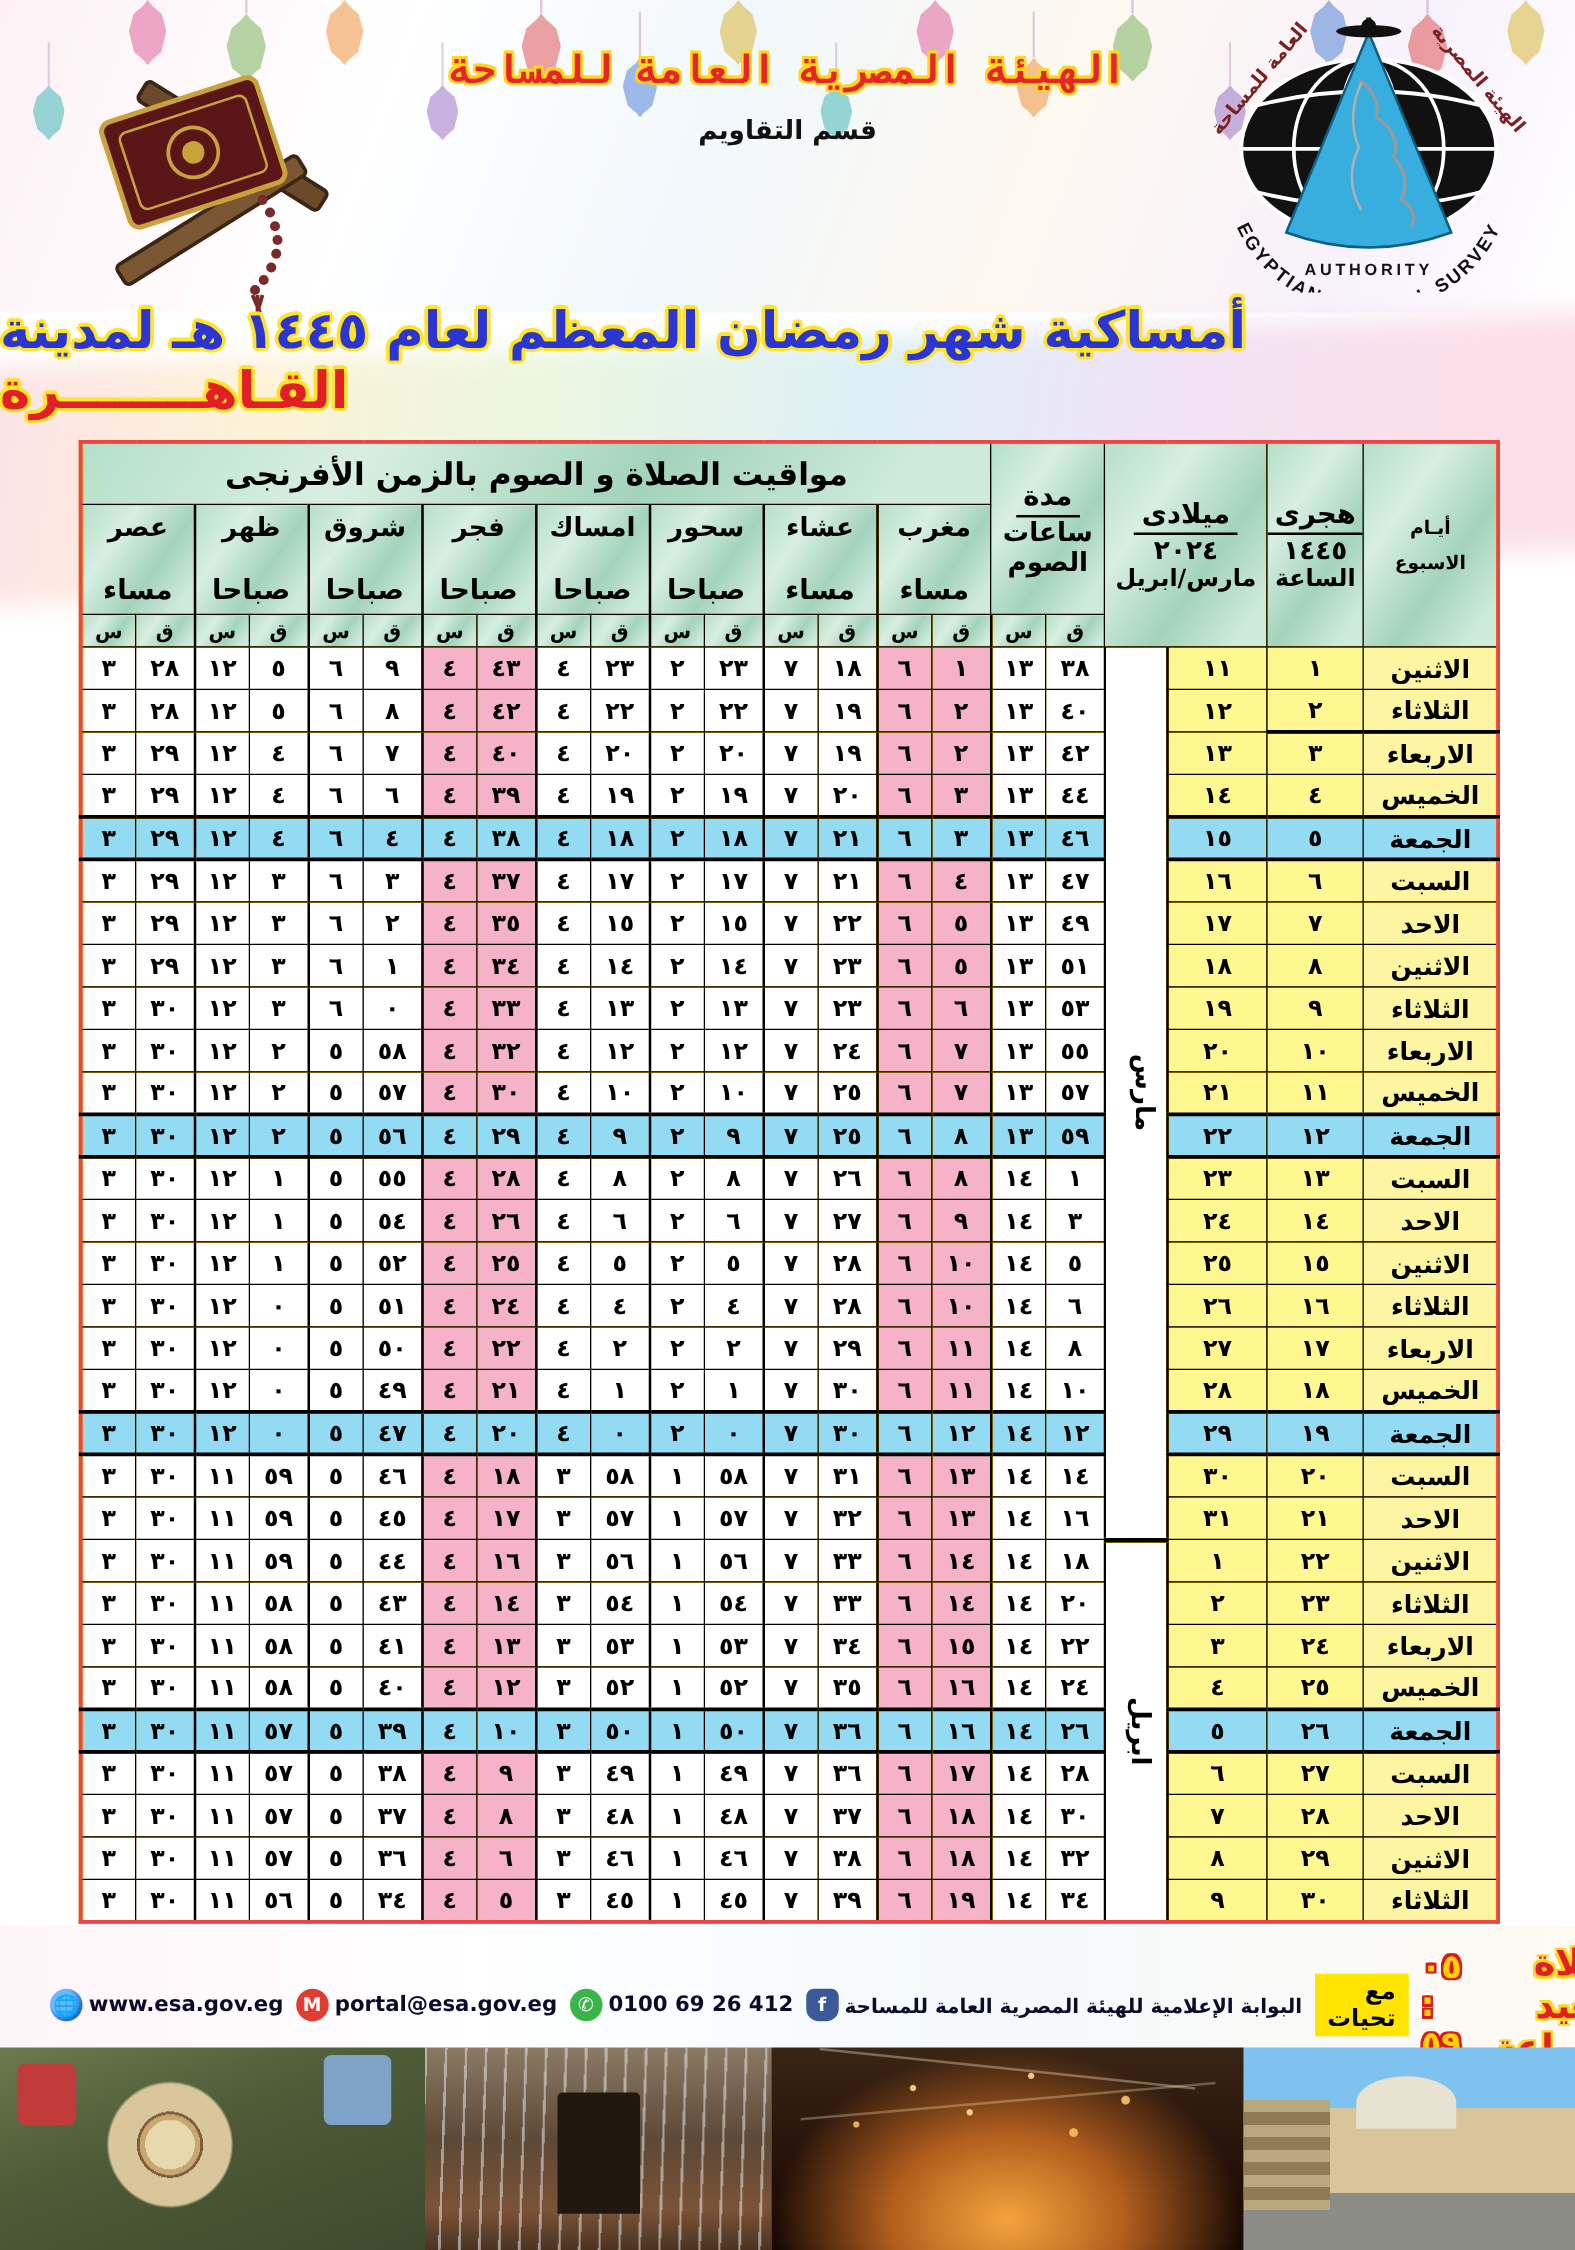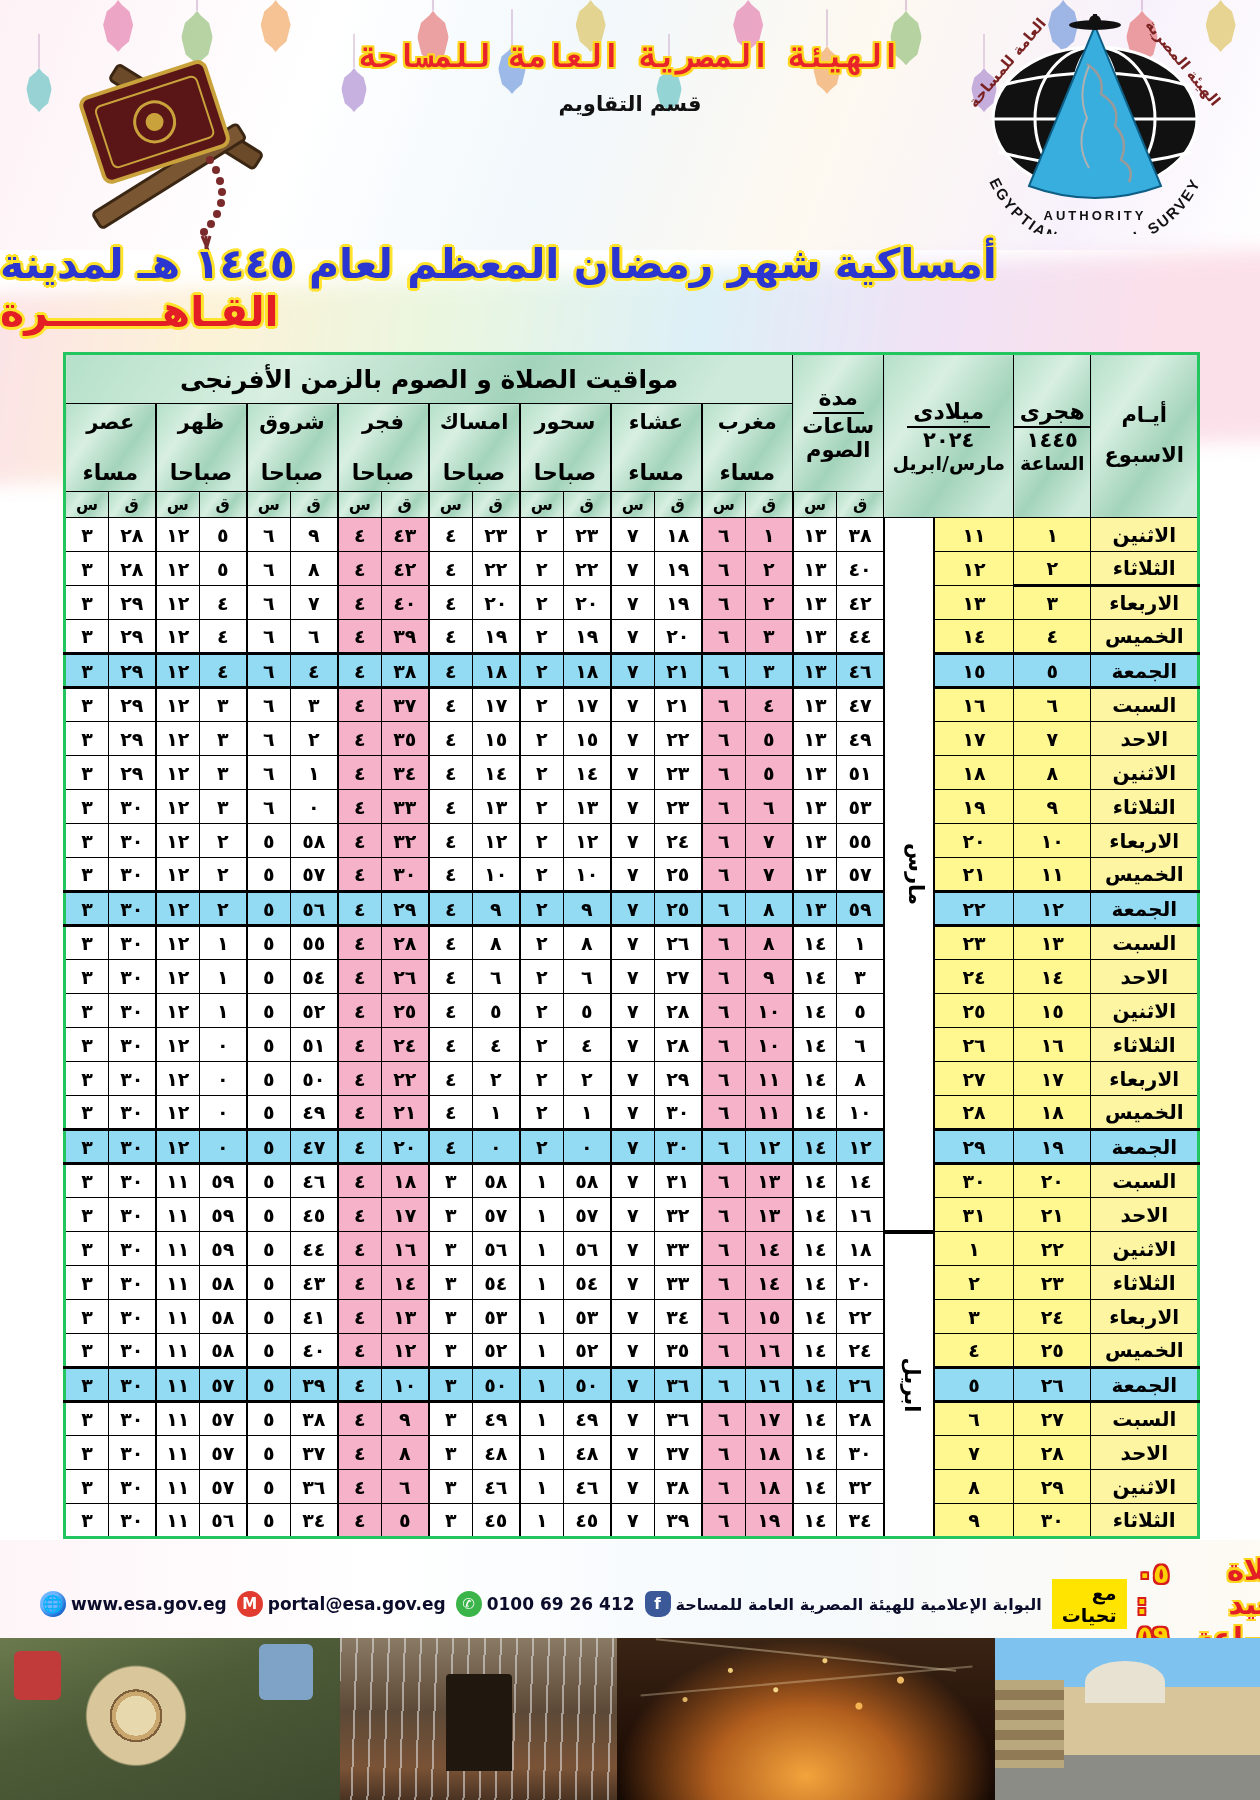--- a/index.html
+++ b/index.html
@@ -38,36 +38,36 @@
   
   .main-title { position:absolute; left:0; top:240px; width:1260px; text-align:left; direction:rtl;
     font-size:41px; font-weight:bold; }
   .mt-blue { color:#2b35cf;
     text-shadow:-2px -2px 0 #ffe32b,2px -2px 0 #ffe32b,-2px 2px 0 #ffe32b,2px 2px 0 #ffe32b,0 -3px 0 #ffe32b,0 3px 0 #ffe32b,-3px 0 0 #ffe32b,3px 0 0 #ffe32b; }
   .mt-red { color:#e31e24;
     text-shadow:-2px -2px 0 #ffe32b,2px -2px 0 #ffe32b,-2px 2px 0 #ffe32b,2px 2px 0 #ffe32b,0 -3px 0 #ffe32b,0 3px 0 #ffe32b,-3px 0 0 #ffe32b,3px 0 0 #ffe32b; }
 
   
   table.ims { position:absolute; left:63px; top:352px; width:1134px;
-    border-collapse:collapse; table-layout:fixed; border:3px solid #22c55e; background:#eab308; }
+    border-collapse:collapse; table-layout:fixed; border:3px solid #ef4444; background:#eab308; }
   .ims th, .ims td { border:1px solid #000; text-align:center; vertical-align:middle; color:#000; overflow:hidden; }
   .ims thead th { background: linear-gradient(125deg,#b5e0c9 0%,#d8efe1 30%,#a3d3bb 62%,#cdeada 88%); font-weight:bold; }
   .ims .hr-a { height:50px; font-size:25px; }
   .ims .hr-b { height:88px; }
   .ims .hr-c { height:26px; font-size:16px; }
   .ims tbody tr { height:34px; }
   .ims tbody td { font-size:19px; font-weight:bold; background:#fff; }
   .ps { border-left:2px solid #000 !important; }
   .thead-col { font-size:21px; font-weight:bold; }
   .thead-sub { font-size:22px; font-weight:bold; margin-top:26px; }
   .stack { display:flex; flex-direction:column; justify-content:space-between; height:100%; padding:6px 2px; align-items:center; }
   .stack .u { border-bottom:2px solid #000; padding:0 6px 2px; font-size:22px; }
   .stack .mid { font-size:21px; }
   .stack .low { font-size:19px; }
-  .days-head { font-size:21px; line-height:1.9; }
+  .days-head { font-size:15px; line-height:1.9; }
   td.c-fajr, td.c-maghrib { background:#f5b2c9 !important; }
   td.c-greg, td.c-hijri { background:#fff78f !important; }
   td.c-day { background:#fdf5a2 !important; font-size:20px !important; }
   tr.friday td { background:#93daf3 !important; border-top:3px solid #000; border-bottom:3px solid #000; }
   tr.row2mark td.c-hijri, tr.row2mark td.c-day { border-bottom:3px solid #000; }
   td.strip { background:#fff !important; border-left:2px solid #000; border-right:2px solid #000; position:relative; }
   td.strip.march { border-bottom:4px solid #000; }
   .vert { display:inline-block; transform:rotate(90deg); font-size:21px; font-weight:bold; white-space:nowrap; }
 
   

